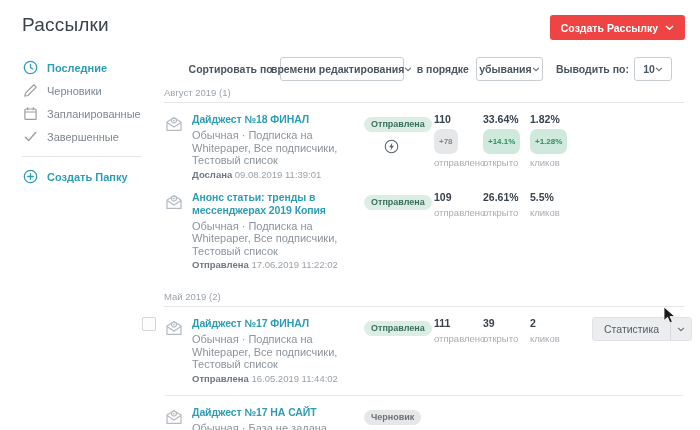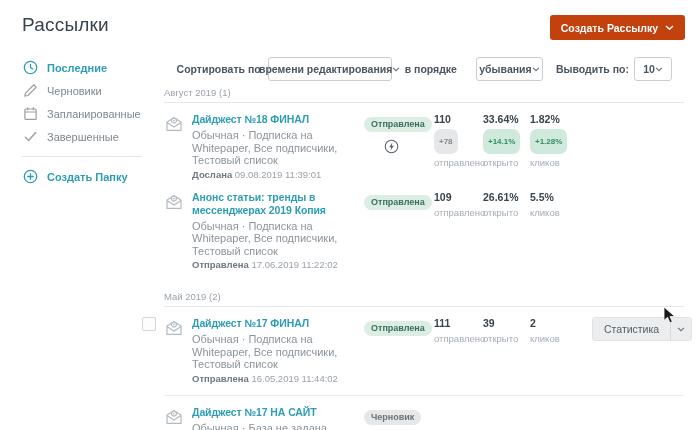--- a/index.html
+++ b/index.html
@@ -6,41 +6,41 @@
   html,body { width:700px; height:430px; }
   body {
     position:relative; overflow:hidden; background:#ffffff;
     font-family:"Liberation Sans","DejaVu Sans",sans-serif;
     color:#39434c;
   }
   
   .page-title { position:absolute; left:22px; top:14px; font-size:19px; font-weight:400; color:#39434c; letter-spacing:.2px; }
   .create-btn {
     position:absolute; right:15px; top:15px; height:25px; padding:0 11px;
-    background:#c2410c; color:#fff; font-size:10.5px; font-weight:700;
+    background:#ef4444; color:#fff; font-size:10.5px; font-weight:700;
     border:none; border-radius:3px; display:flex; align-items:center; gap:7px; cursor:pointer;
   }
   
   .sidebar { position:absolute; left:22px; top:60px; width:132px; }
   .side-item { display:flex; align-items:center; gap:9px; height:15px; margin-bottom:8px; font-size:11px; color:#7e878f; cursor:pointer; }
   .side-item .ic { width:16px; height:16px; flex:0 0 16px; color:#98a0a7; display:flex; align-items:center; justify-content:center; }
   .side-item.active { color:#2d9db5; font-weight:700; }
   .side-item.active .ic { color:#2d9db5; }
   .side-divider { border-top:1px solid #e3e6e9; margin:12px 0 12px 0; width:120px; }
   
   .main { position:absolute; left:164px; top:55px; width:520px; }
   .toolbar { display:flex; align-items:center; justify-content:flex-end; margin-top:2px; height:24px; padding-right:12px; }
   .tb-label { font-size:10.5px; font-weight:700; color:#4b555f; white-space:nowrap; }
   .select {
     display:inline-flex; align-items:center; justify-content:center;
     border:1px solid #c9ced3; border-radius:3px; height:24px; padding:0 7px;
     background:#fff; font-size:10.5px; font-weight:700; color:#4b555f; cursor:pointer; white-space:nowrap;
   }
   .w-sort { width:124px; margin-left:7px; }
-  .w-order { width:67px; margin-left:19px; }
+  .w-order { width:67px; margin-left:7px; }
   .w-pp { width:38px; margin-left:5px; }
   .gap { width:13px; flex:0 0 13px; }
   .chev { flex:0 0 auto; display:block; }
   
   .group-header { margin-top:6px; font-size:9.5px; line-height:11px; color:#9aa2aa; padding-bottom:4px; border-bottom:1px solid #e4e7ea; }
   .group-header.later { margin-top:20px; }
   .row { display:flex; align-items:flex-start; padding-top:10px; position:relative; }
   .row.with-divider { padding-bottom:10px; border-bottom:1px solid #e8eaec; }
   .col-icon { width:28px; flex:0 0 28px; padding-top:1px; color:#b3bac1; }
   .col-main { width:172px; flex:0 0 172px; padding-right:8px; }

